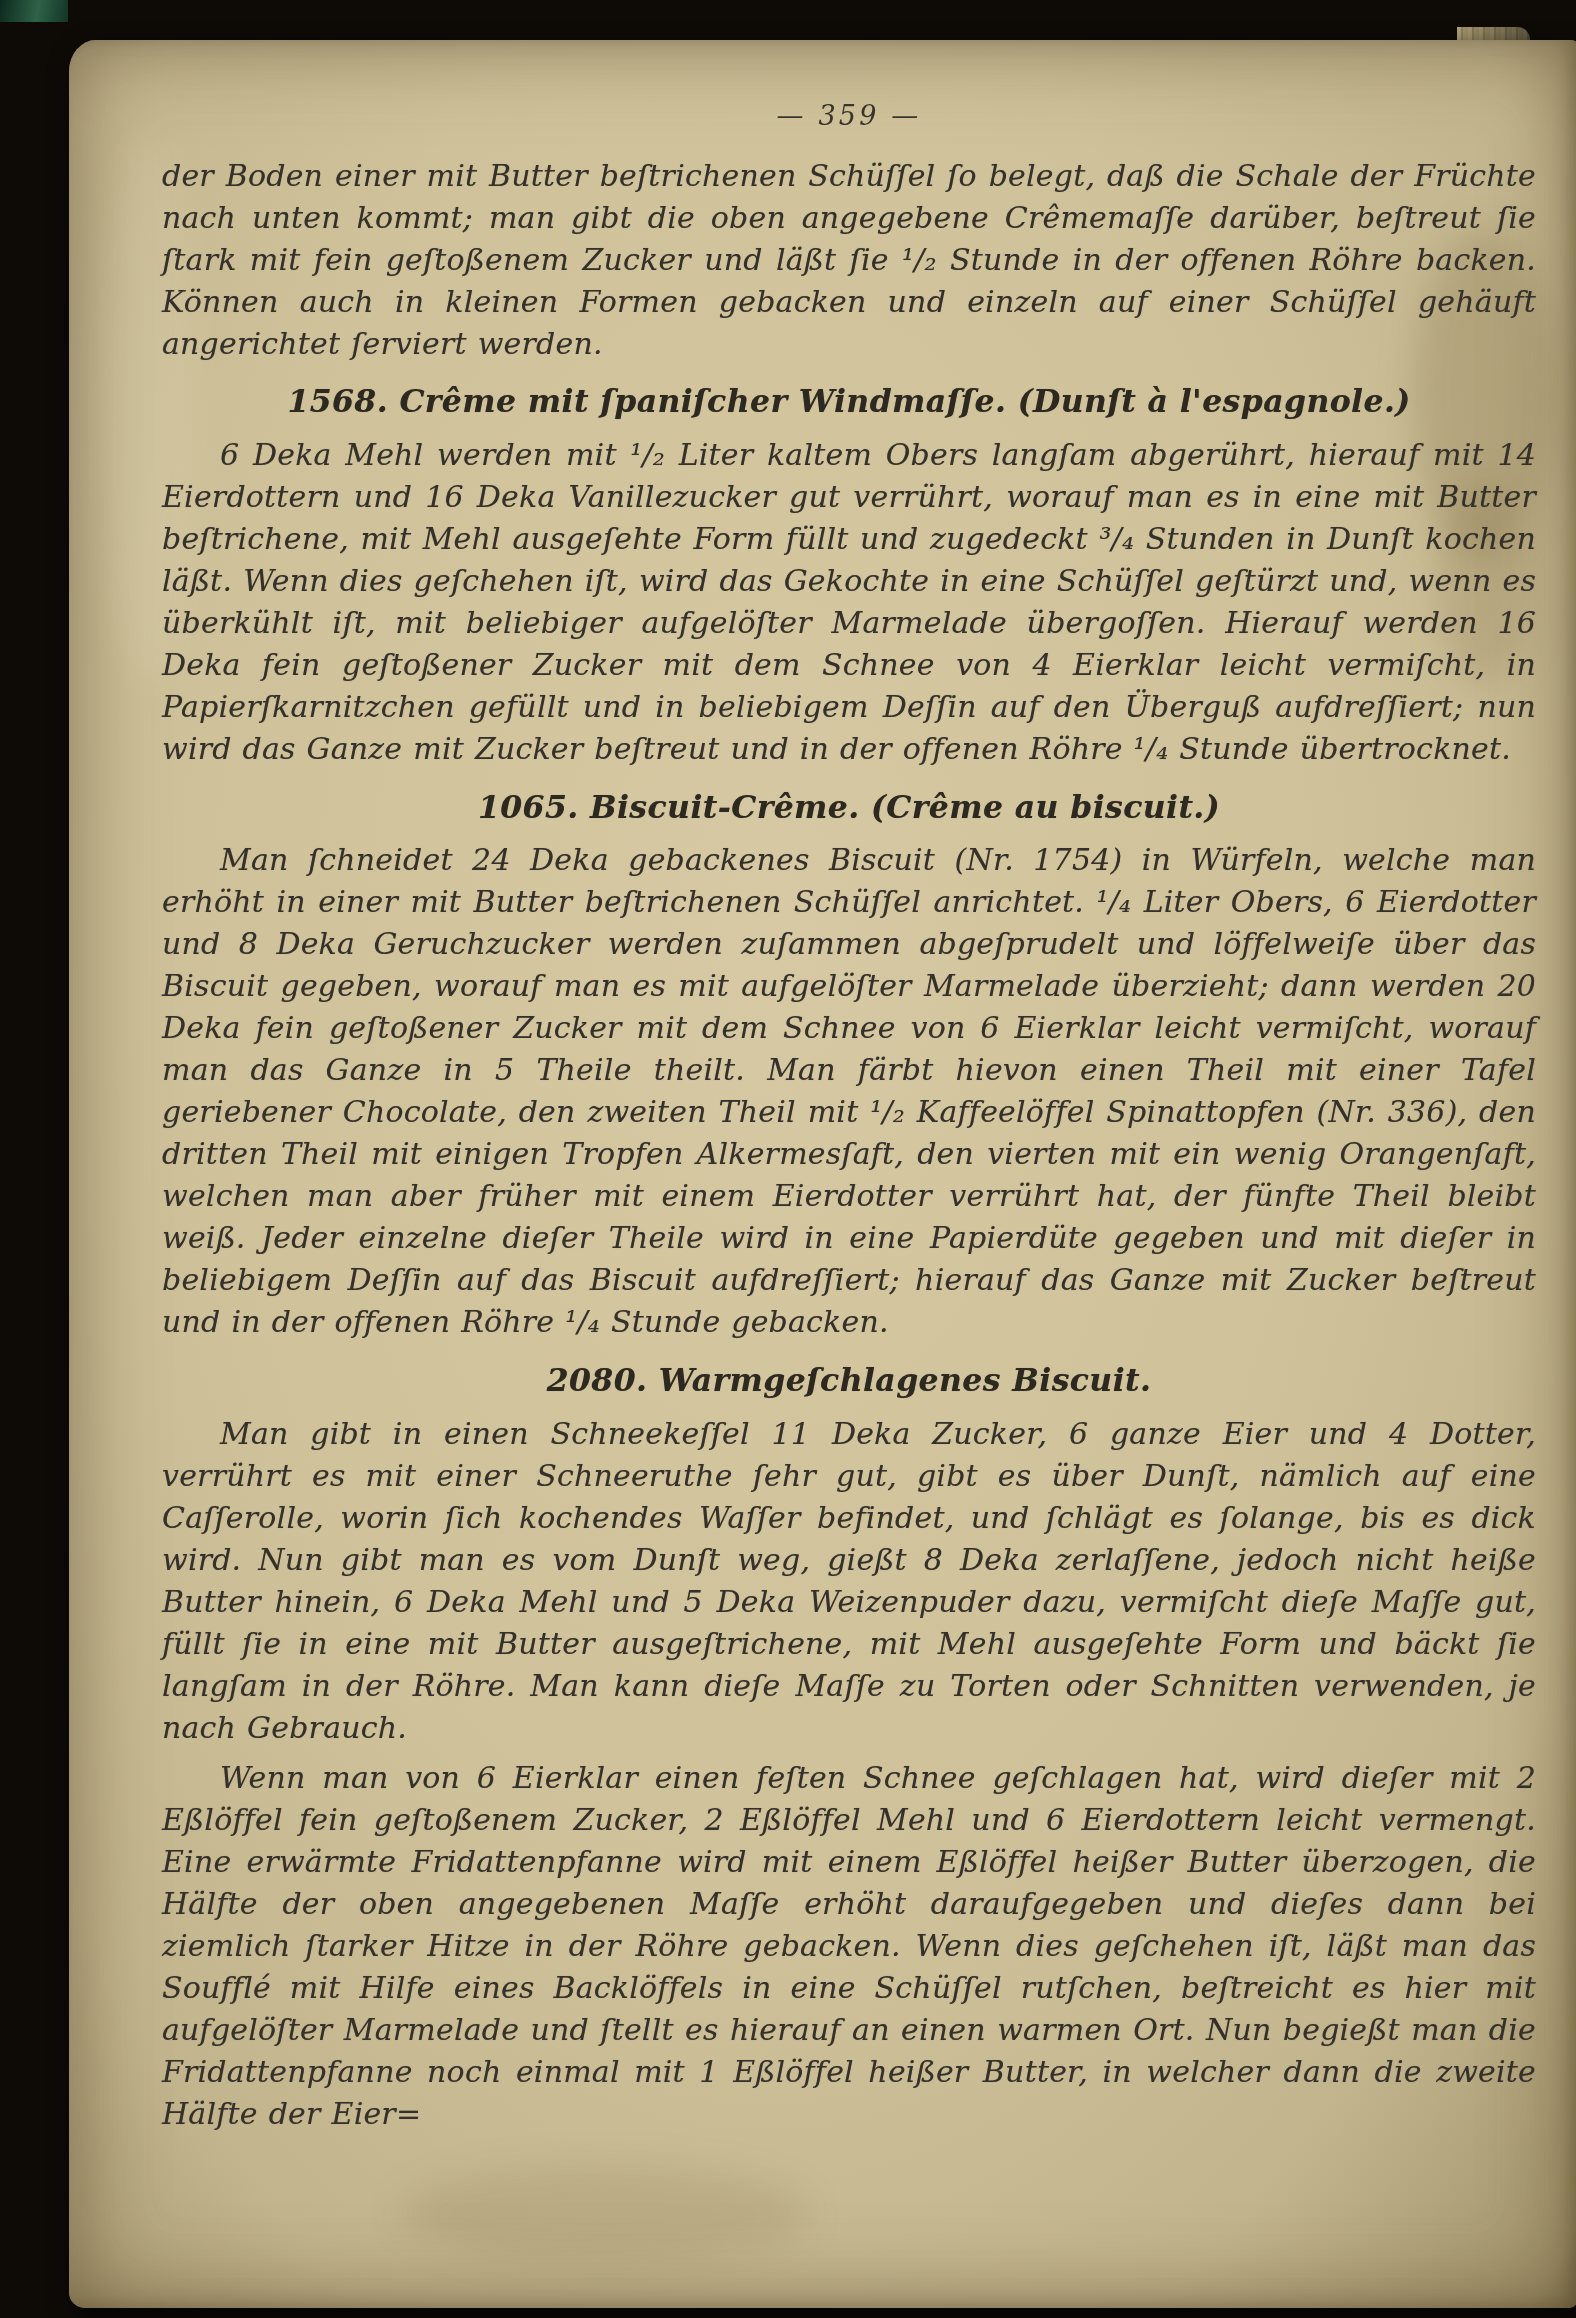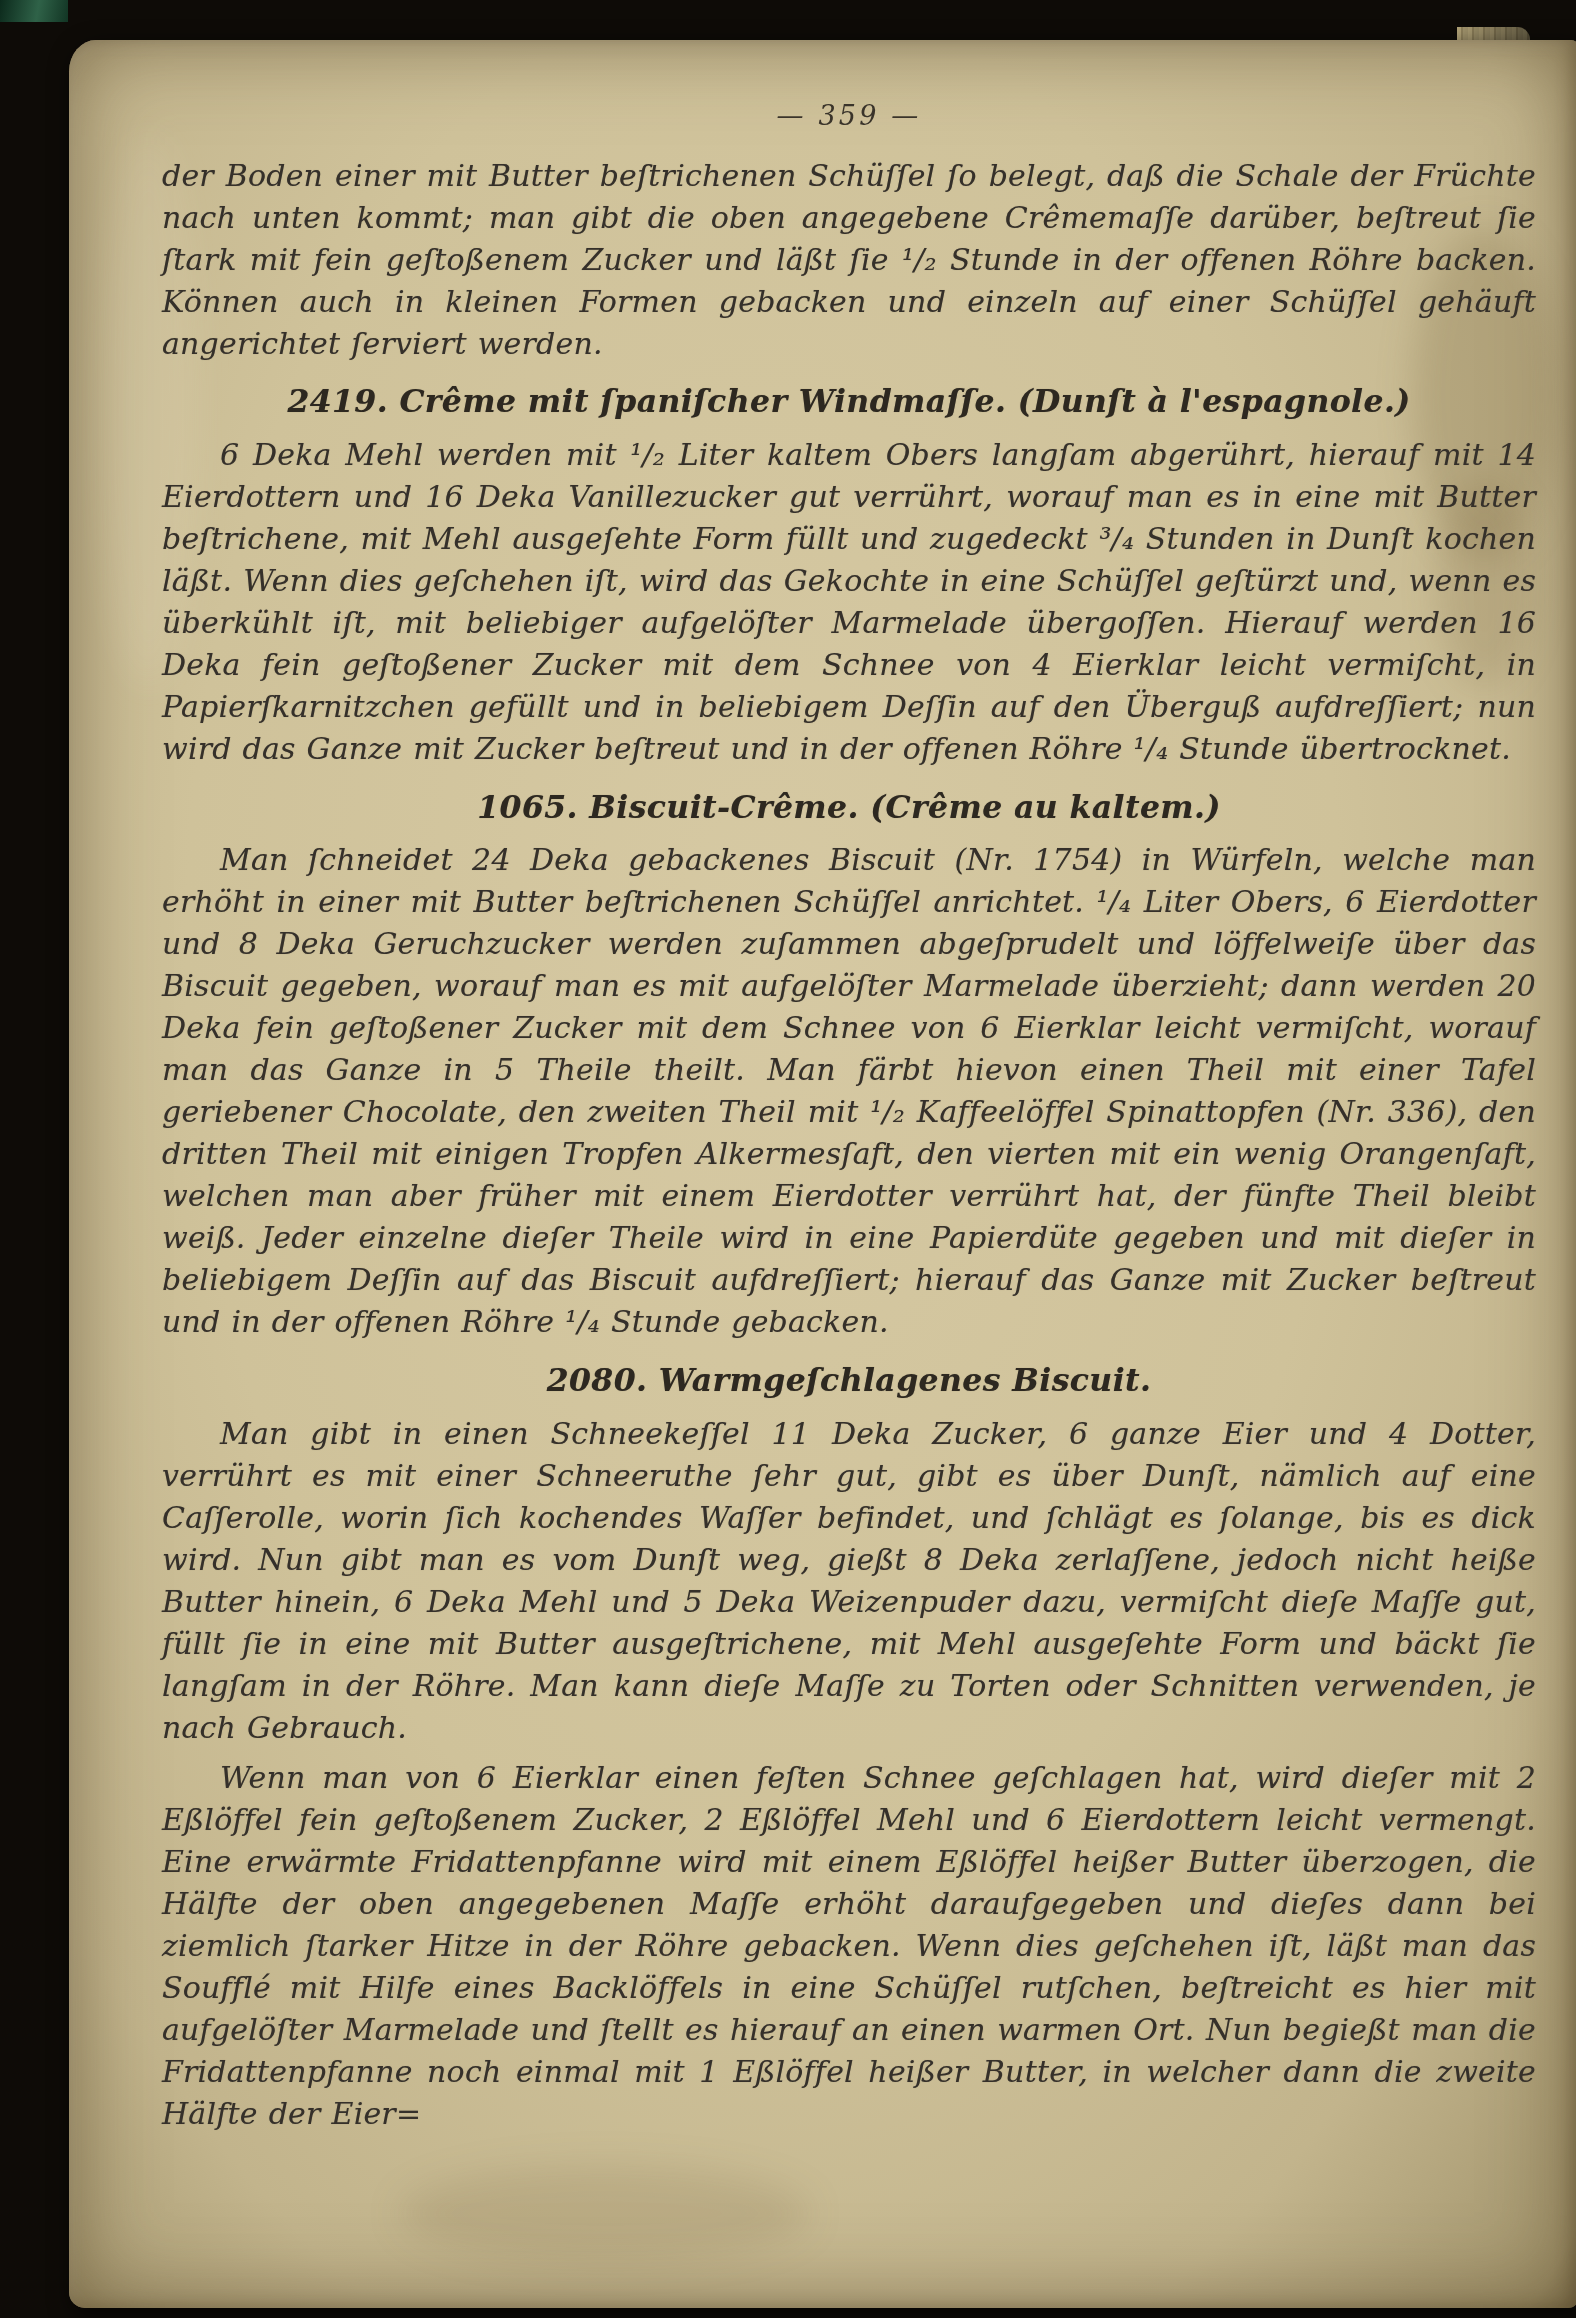--- a/index.html
+++ b/index.html
@@ -101,24 +101,24 @@
   <div class="stain stain-2"></div>
   <div class="stain stain-3"></div>
   <div class="stain stain-4"></div>
 
   <div class="content">
 
     <div class="page-number">—  359  —</div>
 
     <p class="para">der Boden einer mit Butter beſtrichenen Schüſſel ſo belegt, daß die Schale der Früchte nach unten kommt; man gibt die oben angegebene Crêmemaſſe darüber, beſtreut ſie ſtark mit fein geſtoßenem Zucker und läßt ſie ¹/₂ Stunde in der offenen Röhre backen. Können auch in kleinen Formen gebacken und einzeln auf einer Schüſſel gehäuft angerichtet ſerviert werden.</p>
 
-    <h2 class="heading"><span>2419. Crême mit ſpaniſcher Windmaſſe.</span> <span>(Dunſt à l'espagnole.)</span></h2>
+    <h2 class="heading"><span>1568. Crême mit ſpaniſcher Windmaſſe.</span> <span>(Dunſt à l'espagnole.)</span></h2>
     <p class="para indent">6 Deka Mehl werden mit ¹/₂ Liter kaltem Obers langſam abgerührt, hierauf mit 14 Eierdottern und 16 Deka Vanillezucker gut verrührt, worauf man es in eine mit Butter beſtrichene, mit Mehl ausgeſehte Form füllt und zugedeckt ³/₄ Stunden in Dunſt kochen läßt. Wenn dies geſchehen iſt, wird das Gekochte in eine Schüſſel geſtürzt und, wenn es überkühlt iſt, mit beliebiger aufgelöſter Marmelade übergoſſen. Hierauf werden 16 Deka fein geſtoßener Zucker mit dem Schnee von 4 Eierklar leicht vermiſcht, in Papierſkarnitzchen gefüllt und in beliebigem Deſſin auf den Überguß aufdreſſiert; nun wird das Ganze mit Zucker beſtreut und in der offenen Röhre ¹/₄ Stunde übertrocknet.</p>
 
-    <h2 class="heading"><span>1065. Biscuit-Crême.</span> <span>(Crême au kaltem.)</span></h2>
+    <h2 class="heading"><span>1065. Biscuit-Crême.</span> <span>(Crême au biscuit.)</span></h2>
     <p class="para indent">Man ſchneidet 24 Deka gebackenes Biscuit (Nr. 1754) in Würfeln, welche man erhöht in einer mit Butter beſtrichenen Schüſſel anrichtet. ¹/₄ Liter Obers, 6 Eierdotter und 8 Deka Geruchzucker werden zuſammen abgeſprudelt und löffelweiſe über das Biscuit gegeben, worauf man es mit aufgelöſter Marmelade überzieht; dann werden 20 Deka fein geſtoßener Zucker mit dem Schnee von 6 Eierklar leicht vermiſcht, worauf man das Ganze in 5 Theile theilt. Man färbt hievon einen Theil mit einer Tafel geriebener Chocolate, den zweiten Theil mit ¹/₂ Kaffeelöffel Spinattopfen (Nr. 336), den dritten Theil mit einigen Tropfen Alkermesſaft, den vierten mit ein wenig Orangenſaft, welchen man aber früher mit einem Eierdotter verrührt hat, der fünfte Theil bleibt weiß. Jeder einzelne dieſer Theile wird in eine Papierdüte gegeben und mit dieſer in beliebigem Deſſin auf das Biscuit aufdreſſiert; hierauf das Ganze mit Zucker beſtreut und in der offenen Röhre ¹/₄ Stunde gebacken.</p>
 
     <h2 class="heading"><span>2080. Warmgeſchlagenes Biscuit.</span> <span></span></h2>
     <p class="para indent">Man gibt in einen Schneekeſſel 11 Deka Zucker, 6 ganze Eier und 4 Dotter, verrührt es mit einer Schneeruthe ſehr gut, gibt es über Dunſt, nämlich auf eine Caſſerolle, worin ſich kochendes Waſſer befindet, und ſchlägt es ſolange, bis es dick wird. Nun gibt man es vom Dunſt weg, gießt 8 Deka zerlaſſene, jedoch nicht heiße Butter hinein, 6 Deka Mehl und 5 Deka Weizenpuder dazu, vermiſcht dieſe Maſſe gut, füllt ſie in eine mit Butter ausgeſtrichene, mit Mehl ausgeſehte Form und bäckt ſie langſam in der Röhre. Man kann dieſe Maſſe zu Torten oder Schnitten verwenden, je nach Gebrauch.</p>
 
     <p class="para indent">Wenn man von 6 Eierklar einen feſten Schnee geſchlagen hat, wird dieſer mit 2 Eßlöffel fein geſtoßenem Zucker, 2 Eßlöffel Mehl und 6 Eierdottern leicht vermengt. Eine erwärmte Fridattenpfanne wird mit einem Eßlöffel heißer Butter überzogen, die Hälfte der oben angegebenen Maſſe erhöht daraufgegeben und dieſes dann bei ziemlich ſtarker Hitze in der Röhre gebacken. Wenn dies geſchehen iſt, läßt man das Soufflé mit Hilfe eines Backlöffels in eine Schüſſel rutſchen, beſtreicht es hier mit aufgelöſter Marmelade und ſtellt es hierauf an einen warmen Ort. Nun begießt man die Fridattenpfanne noch einmal mit 1 Eßlöffel heißer Butter, in welcher dann die zweite Hälfte der Eier=</p>
 
   </div>
 </div>
 

